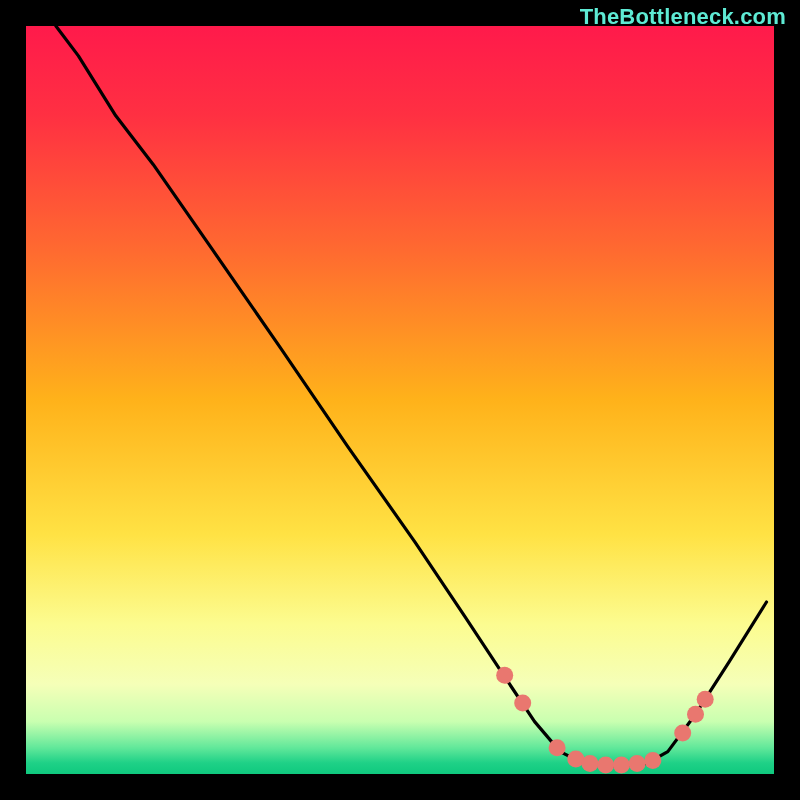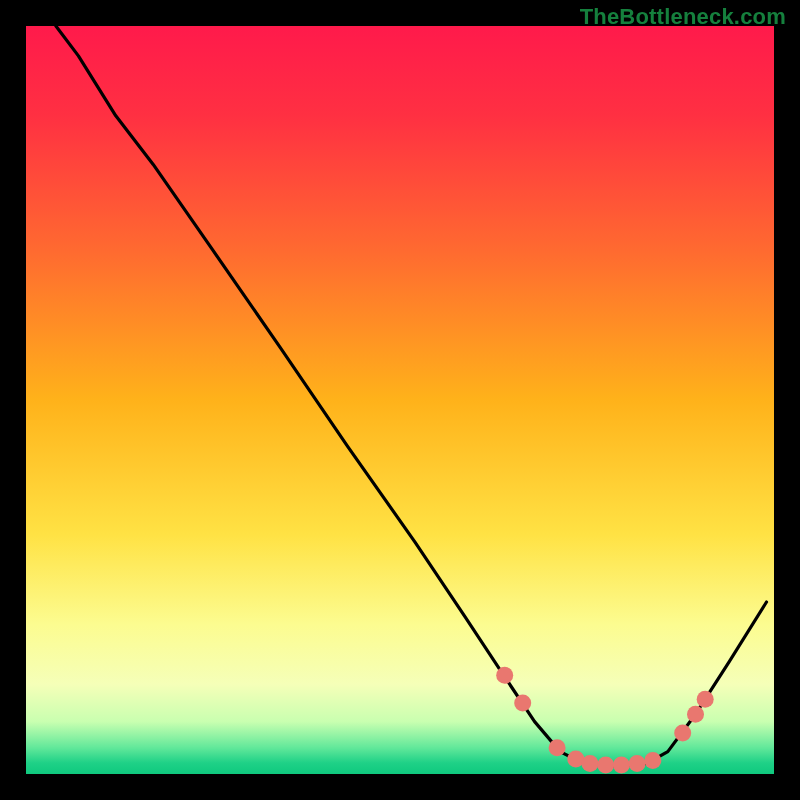--- a/index.html
+++ b/index.html
@@ -14,21 +14,21 @@
   .frame {
     position: relative;
     width: 800px;
     height: 800px;
     background: #000;
   }
   .watermark {
     position: absolute;
     top: 4px;
     right: 14px;
-    color: #15803d;
+    color: #5eead4;
     font-size: 22px;
     font-weight: 600;
     letter-spacing: 0.2px;
     z-index: 5;
   }
   .plot-area {
     position: absolute;
     left: 26px;
     top: 26px;
     width: 748px;

